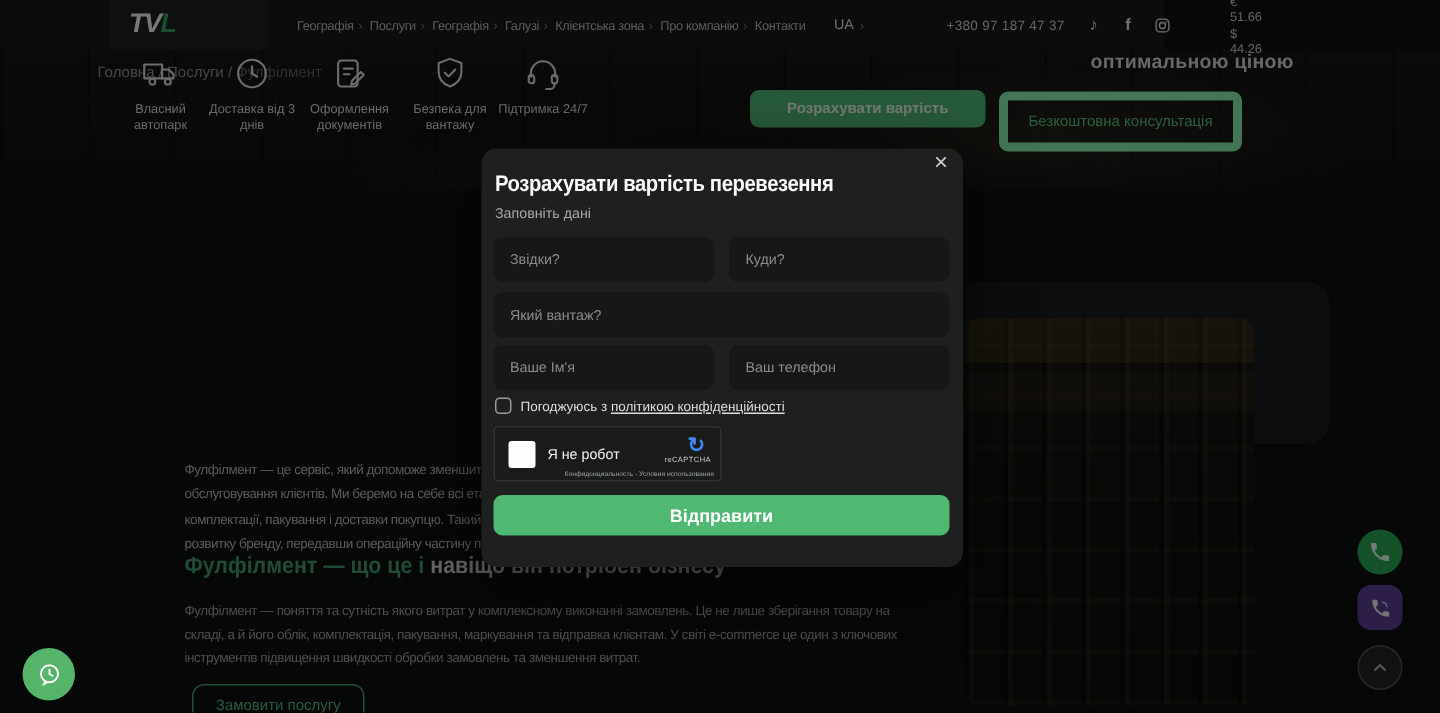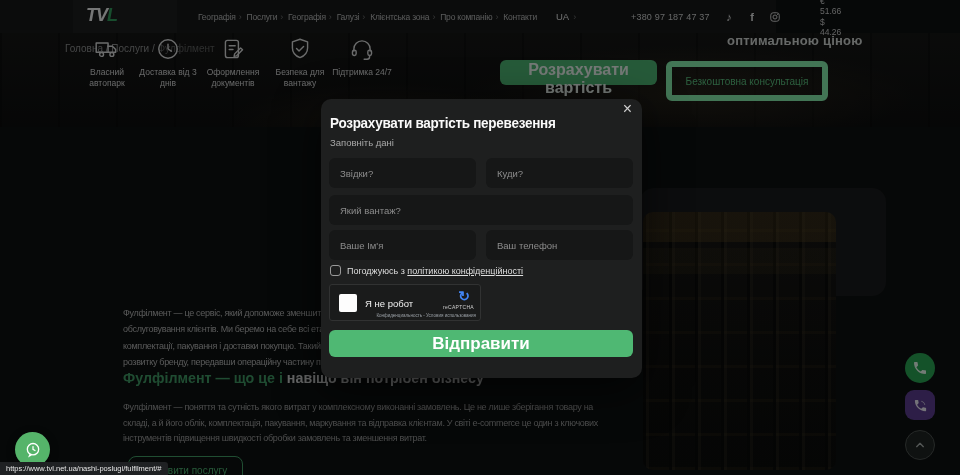--- a/index.html
+++ b/index.html
@@ -28,21 +28,21 @@
       radial-gradient(ellipse 220px 55px at 40% 95%, rgba(70,55,32,.30), transparent 72%),
       repeating-linear-gradient(90deg, rgba(0,0,0,.35) 0 2px, transparent 2px 58px),
       linear-gradient(180deg,#121110,#0a0909);}
   #hero-frag{left:727px;top:33px;color:#d3d6d4;font-size:13px;font-weight:600;letter-spacing:.2px;}
   #breadcrumb{left:65px;top:43px;font-size:10px;color:#8f8f8f;white-space:nowrap;}
   #breadcrumb .cur{color:#5d5d5d;}
   .feature{top:36px;width:66px;display:flex;flex-direction:column;align-items:center;}
   .feature svg{stroke:#dcdcdc;fill:none;stroke-width:1.3;stroke-linecap:round;stroke-linejoin:round;}
   .feature .flabel{margin-top:5px;color:#d6d6d6;font-size:8.5px;line-height:10.5px;text-align:center;font-weight:500;}
   #cta-calc{left:500px;top:60px;width:157px;height:25px;background:#4db672;border:none;border-radius:6px;
-    color:#eef7f1;font-size:16px;font-weight:bold;cursor:pointer;}
+    color:#eef7f1;font-size:10px;font-weight:bold;cursor:pointer;}
   #cta-consult{left:666px;top:61px;width:162px;height:40px;background:transparent;border:6px solid #86efac;border-radius:6px;
     color:#58c07c;font-size:10px;cursor:pointer;}
 
   
   #right-panel{left:640px;top:188px;width:246px;height:108px;background:#161617;border-radius:14px;}
   #photo-card{left:643px;top:212px;width:193px;height:258px;border-radius:10px;
     background:
       linear-gradient(180deg, rgba(120,88,32,.26) 0 30px, rgba(0,0,0,0) 30px 36px, rgba(92,72,30,.14) 36px 62px, transparent 62px),
       repeating-linear-gradient(90deg, rgba(6,5,4,.85) 0 3px, rgba(48,40,28,.35) 3px 6px, rgba(16,13,10,.18) 6px 26px),
       repeating-linear-gradient(0deg, rgba(84,64,26,.18) 0 3px, transparent 3px 34px),
@@ -79,21 +79,21 @@
   #consent-box{width:11px;height:11px;border:1.4px solid #9a9a9a;border-radius:3px;cursor:pointer;}
   #consent-label{color:#dedede;font-size:9px;}
   #consent-label a{color:#dedede;text-decoration:underline;cursor:pointer;}
   #captcha{left:8px;top:185px;width:152px;height:37px;background:#1a1b1b;border:1px solid #313232;border-radius:3px;}
   #captcha-box{left:9px;top:9px;width:18px;height:18px;background:#fdfdfd;border-radius:2px;cursor:pointer;}
   #captcha-label{left:35px;top:13px;color:#f2f2f2;font-size:9.5px;}
   #captcha-logo{right:10px;top:4px;color:#4285f4;font-size:14px;line-height:14px;font-weight:bold;}
   #captcha-brand{right:6px;top:19px;color:#cfcfcf;font-size:5px;letter-spacing:.3px;}
   #captcha-terms{right:4px;bottom:2px;color:#9aa0a6;font-size:4.5px;white-space:nowrap;}
   #submit-btn{left:8px;top:231px;width:304px;height:27px;background:#4fb873;border:none;border-radius:6px;
-    color:#fff;font-size:17px;font-weight:bold;cursor:pointer;}
+    color:#fff;font-size:12px;font-weight:bold;cursor:pointer;}
 
   
   #chat-widget{left:15px;top:432px;width:35px;height:35px;border-radius:50%;background:#55b46a;z-index:120;
     display:flex;align-items:center;justify-content:center;cursor:pointer;box-shadow:0 2px 8px rgba(0,0,0,.4);}
   #url-bar{left:0px;top:462px;height:13px;background:#1f2123;color:#e6e6e6;font-size:7.5px;line-height:13px;
     padding:0 6px;z-index:300;border-top-right-radius:3px;}
 </style>
 </head>
 <body>
 
@@ -276,15 +276,14 @@
     <button id="submit-btn" class="abs">Відправити</button>
   </div>
 
   <div id="chat-widget" class="abs">
     <svg width="20" height="20" viewBox="0 0 24 24">
       <circle cx="12" cy="11" r="6.8" fill="none" stroke="#ffffff" stroke-width="1.6"></circle>
       <path d="M8 16.6L6 21l4.4-2.4z" fill="#ffffff"></path>
       <path d="M12 7.8v3.4l2.4 1.4" fill="none" stroke="#ffffff" stroke-width="1.5" stroke-linecap="round"></path>
     </svg>
   </div>
-  <div id="url-bar" class="abs">https://www.tvl.net.ua/nashi-poslugi/fulfilment/#</div>
 
 </div>
 
 </body></html>

